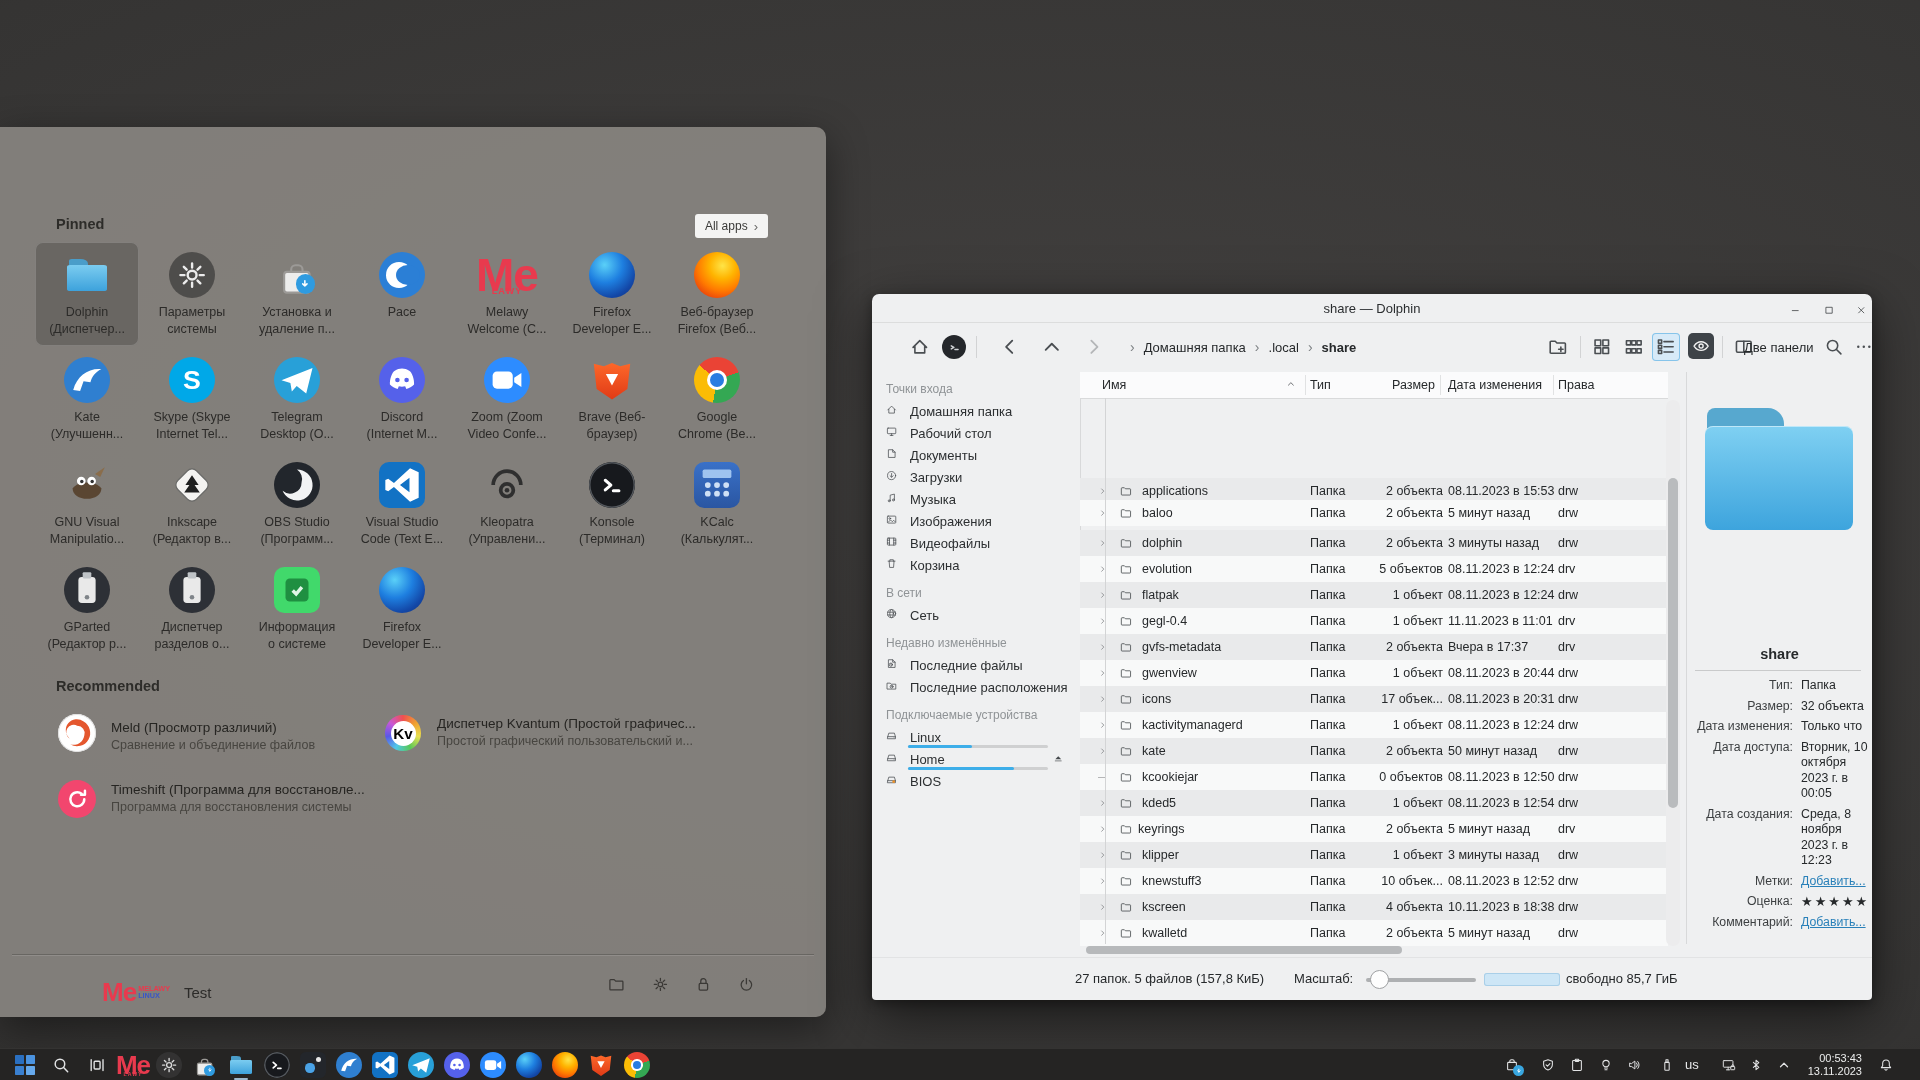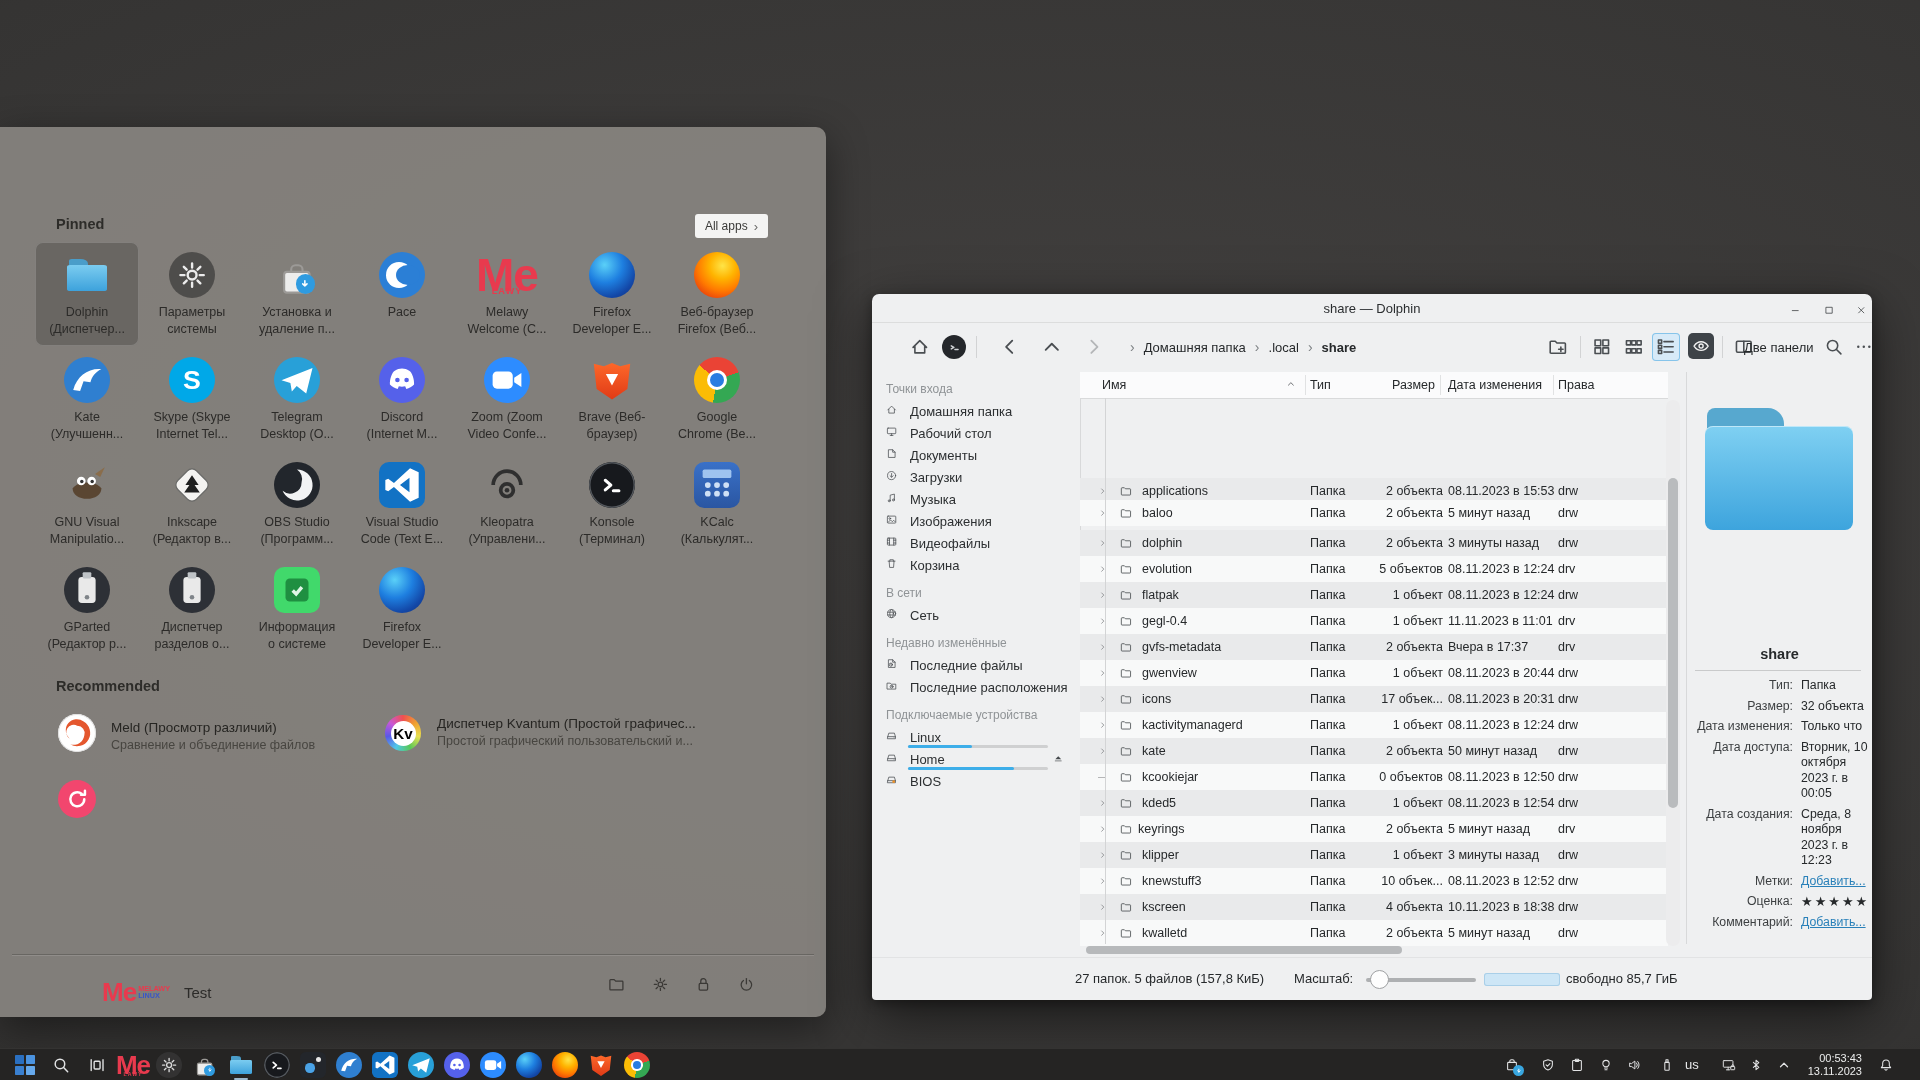--- a/index.html
+++ b/index.html
@@ -476,20 +476,24 @@
         </div>
       </div>
       <div class="recitem" style="left: 58px; top: 653px;">
         <span class="iconslot" style="font-size: 38px;">
           <span class="bdg " style="background:#f2466e">
             <svg viewBox="0 0 16 16" style="width:70%;height:70%" fill="none" stroke="#fff" stroke-width="1.5" stroke-linecap="round" stroke-linejoin="round">
               <path d="M12.2 8a4.2 4.2 0 1 1-1.6-3.3M12.6 2.8v2.4h-2.4"></path>
             </svg>
           </span>
         </span>
+        <div>
+          <div class="t1">Timeshift (Программа для восстановле...</div>
+          <div class="t2">Программа для восстановления системы</div>
+        </div>
       </div>
     </div>
   <div class="abs lnch-div"></div>
   <div class="abs footer-user">
     <span class="melawy" style="font-size:26px">
       <b>Me</b>
       <i>
           <em>MELAWY</em>
           <u>LINUX</u>
         </i>

